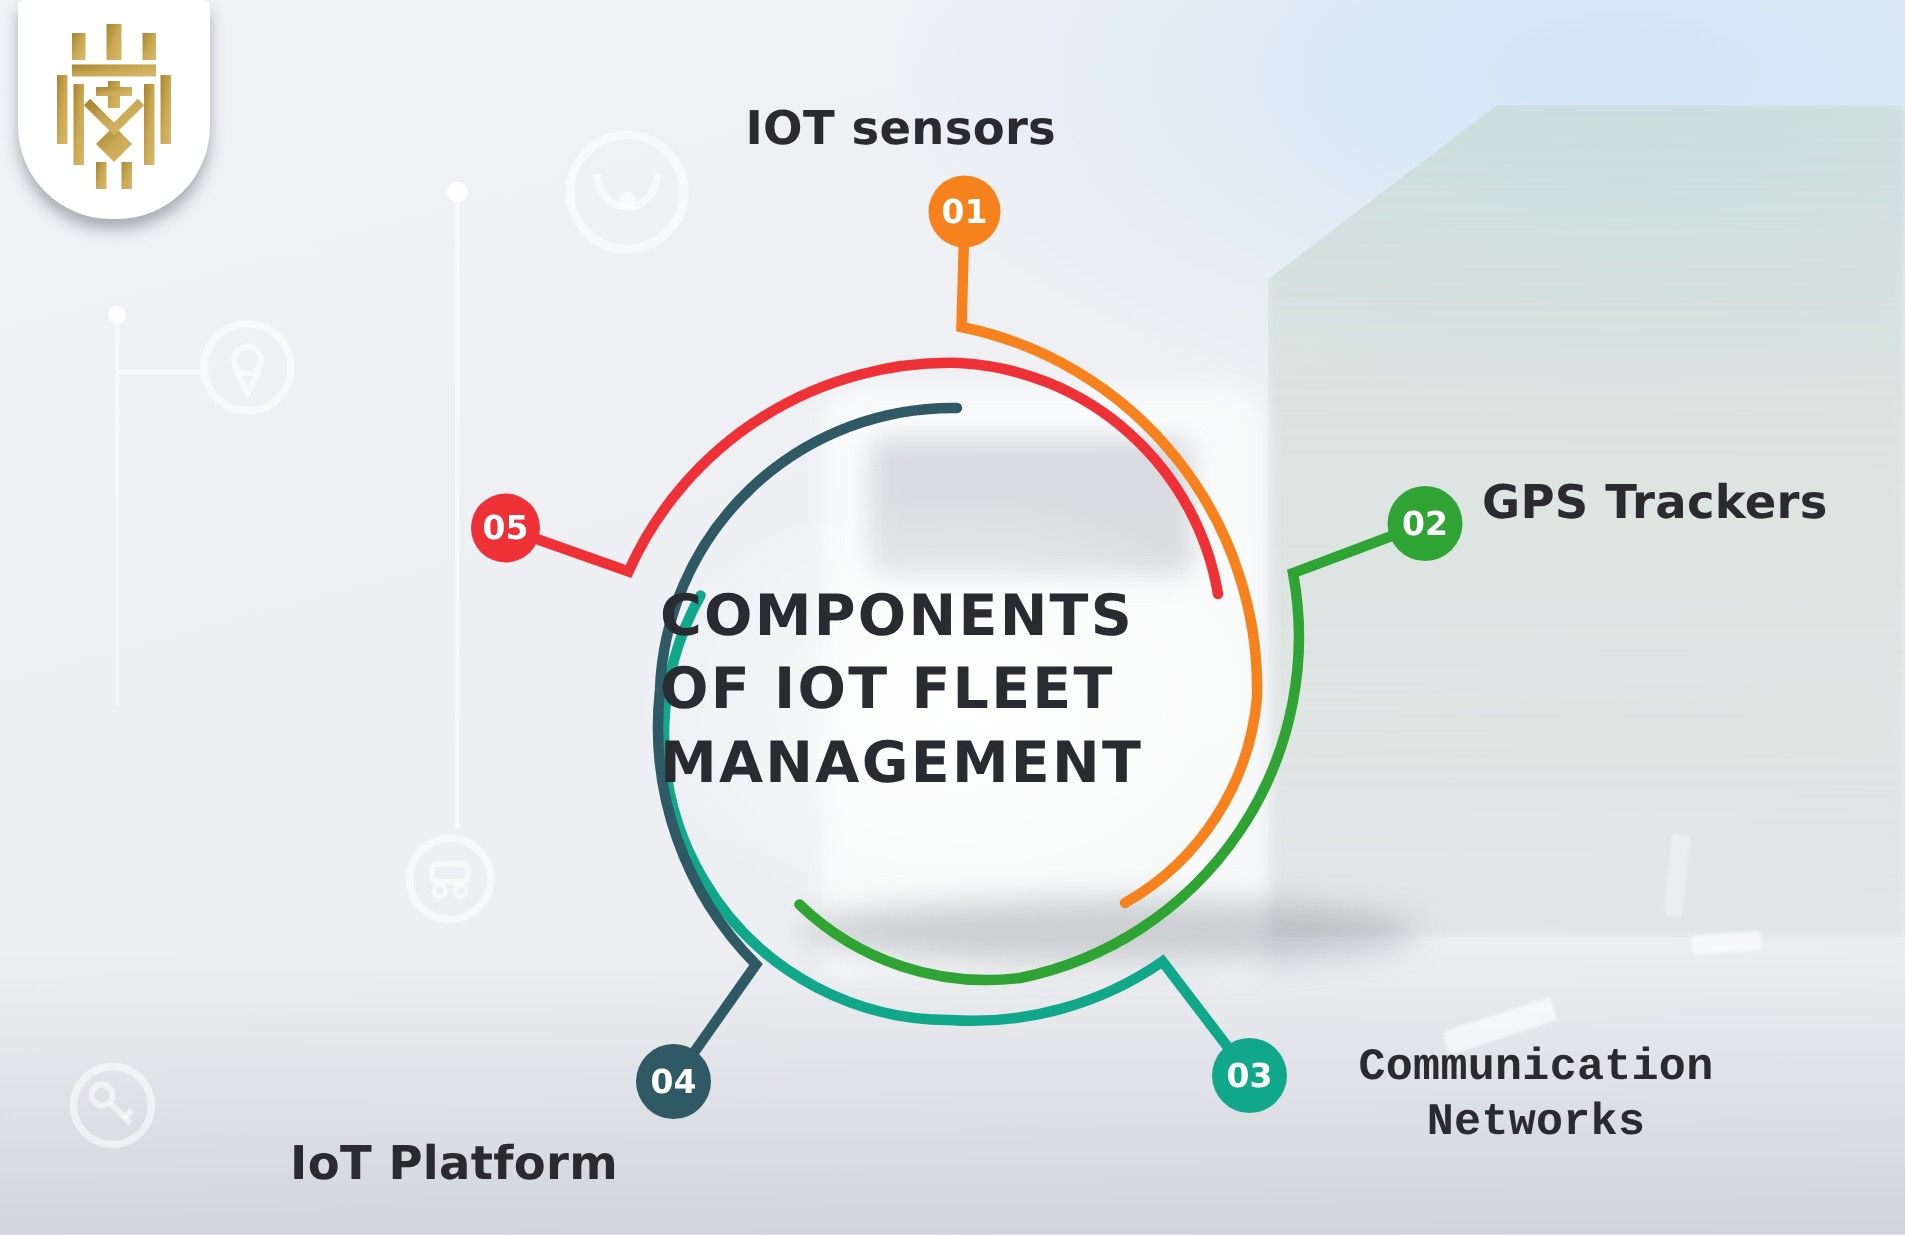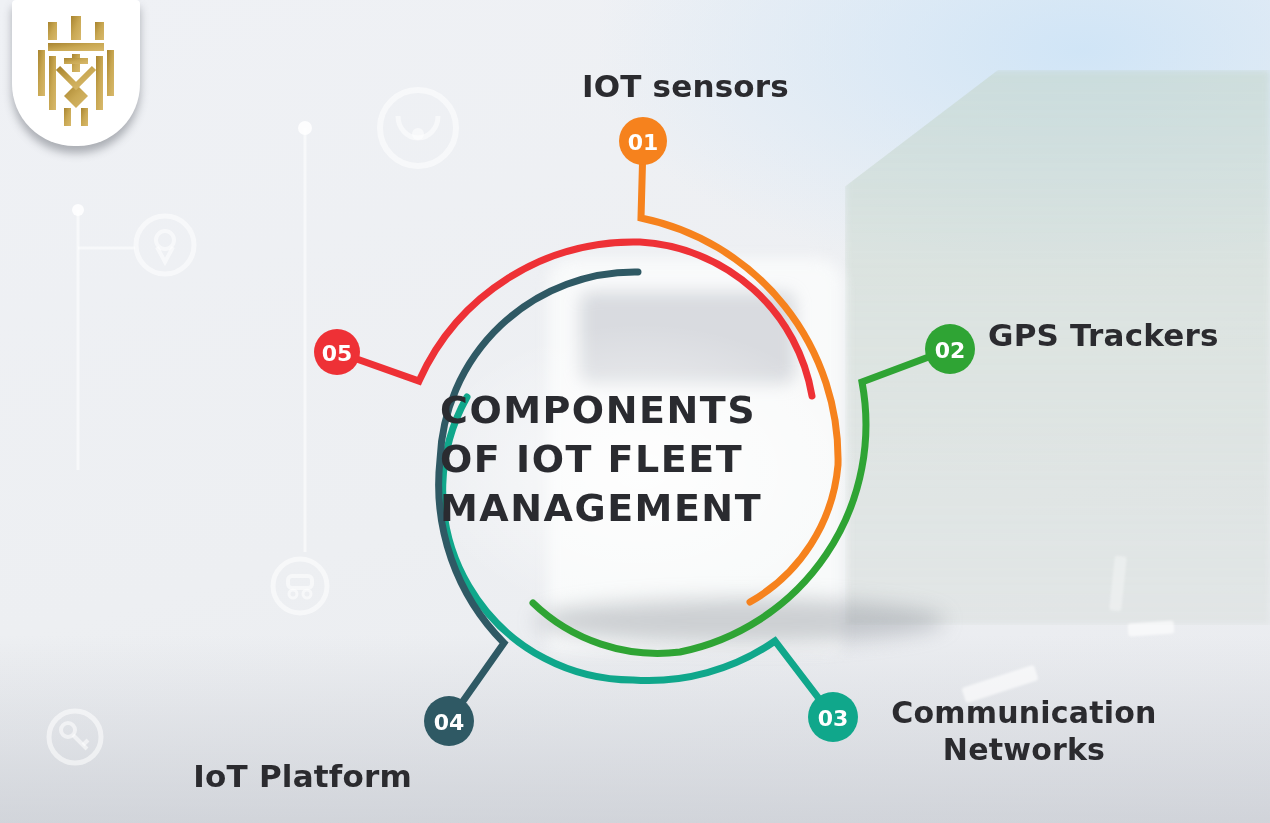--- a/index.html
+++ b/index.html
@@ -51,24 +51,24 @@
   
   .title {
     position:absolute; left:440px; top:386px; width:400px;
     text-align:left; font-size:38px; line-height:49px; font-weight:800;
     letter-spacing:1.5px; color:#2a2b30;
   }
   .node-label {
     position:absolute; font-size:31px; font-weight:600; color:#2b2b2f;
     letter-spacing:.2px; white-space:nowrap;
   }
-  .label-iot-sensors   { left:497px; top:68px;  width:292px; text-align:right; }
+  .label-iot-sensors   { left:497px; top:68px;  width:292px; text-align:left; }
   .label-gps           { left:988px; top:317px; }
   .label-comm          { left:874px; top:694px; width:300px; text-align:center;
-                         line-height:37px; font-size:30px; white-space:normal; }
+                         line-height:37px; font-size:30px; white-space:normal;font-family:Liberation Mono, monospace; }
   .label-platform      { left:150px; top:726px; width:262px; text-align:right;margin-top:32px; }
   .label-user          { left:28px;  top:327px; }
 </style>
 </head>
 <body>
 
 <div class="stage">
 
   <div class="bg bg-sky"></div>
   <div class="bg bg-container"></div>

